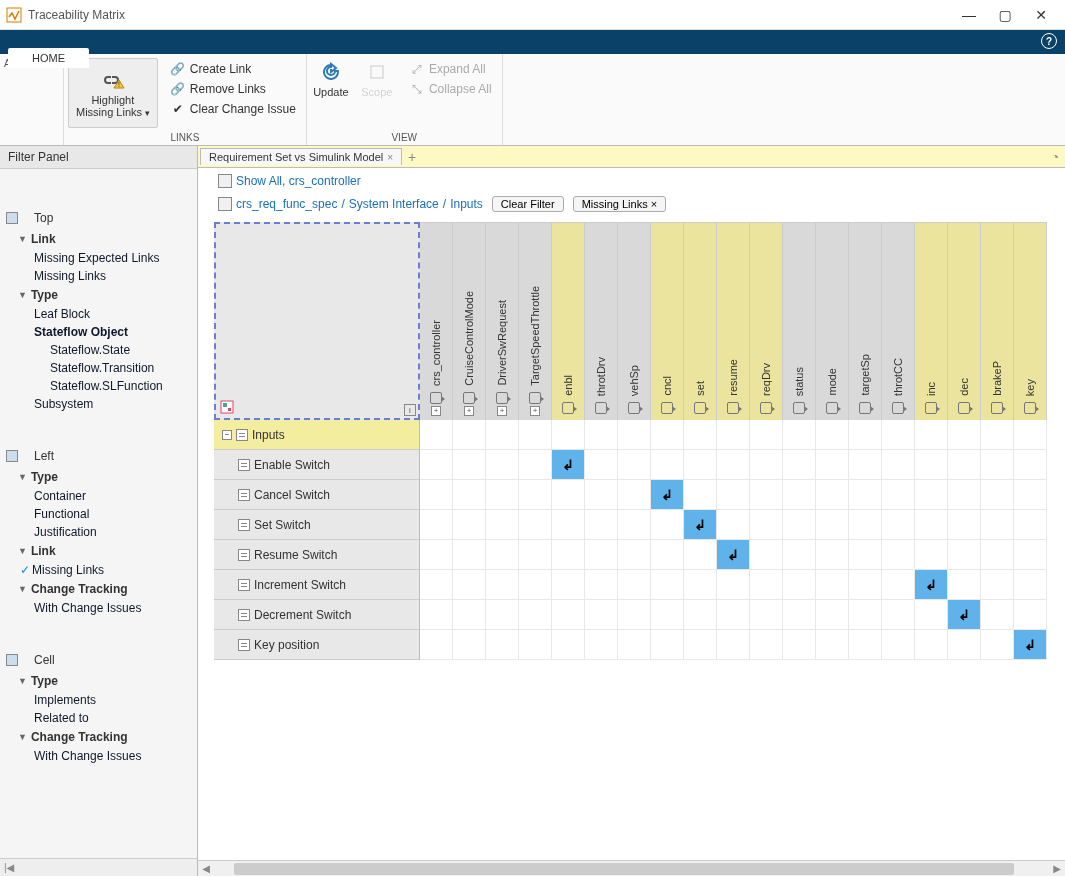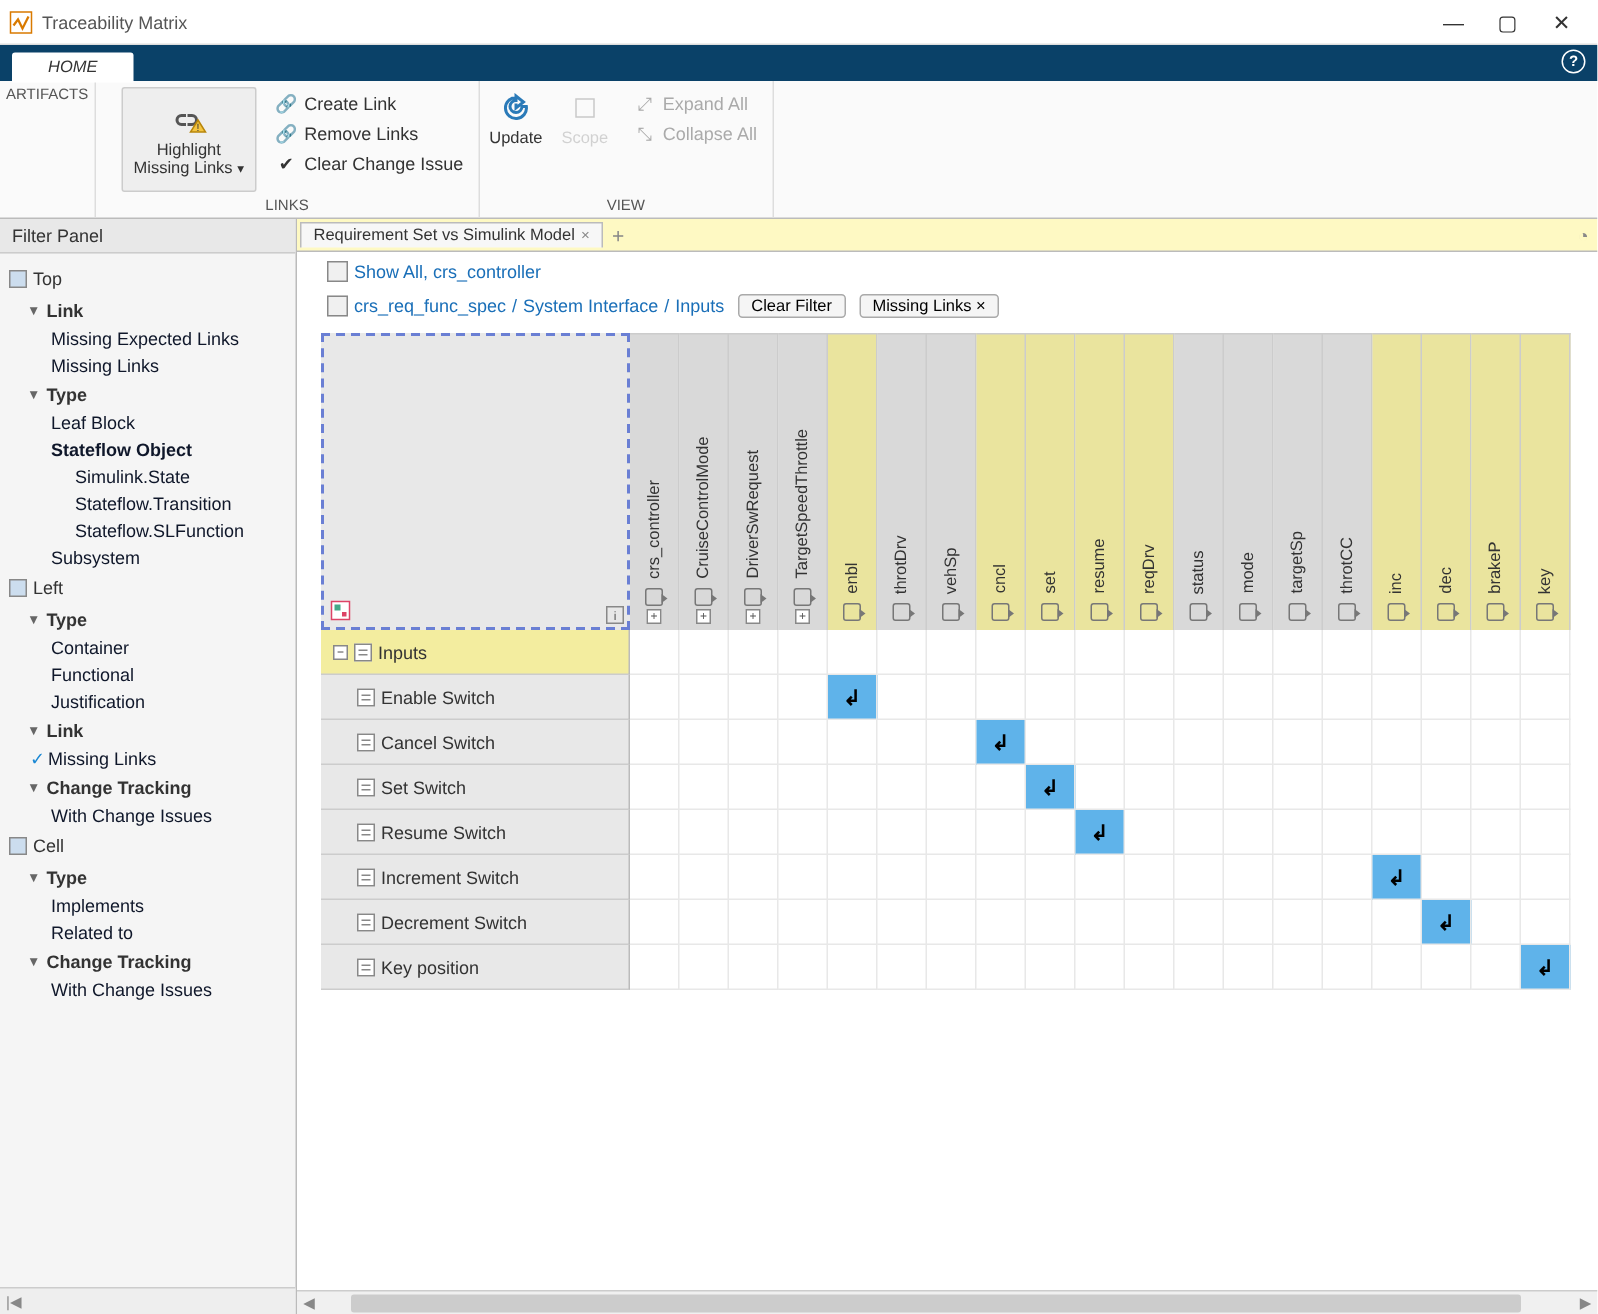--- a/index.html
+++ b/index.html
@@ -7,45 +7,45 @@
 
 
 .titlebar { height: 30px; background: #fff; display: flex; align-items: center; padding: 0 6px; border-bottom: 1px solid #ddd; }
 .titlebar .app-icon { width: 16px; height: 16px; margin-right: 6px; }
 .titlebar .title { flex: 1; font-size: 12px; color: #555; }
 .titlebar .win-controls { display: flex; gap: 0; }
 .titlebar .win-btn { width: 36px; height: 24px; display: flex; align-items: center; justify-content: center; font-size: 14px; cursor: default; }
 
 
 .ribbon-tabs { height: 24px; background: #0a4168; display: flex; align-items: flex-end; padding-left: 8px; position: relative; }
-.ribbon-tab { background: #fff; color: #333; padding: 4px 24px; font-size: 11px; border-radius: 2px 2px 0 0; position: relative; top: 1px; font-style: italic; }
+.ribbon-tab { background: #fff; color: #333; padding: 4px 24px; font-size: 11px; border-radius: 2px 2px 0 0; position: relative; top: 14px; }
 .ribbon-help { position: absolute; right: 8px; top: 3px; width: 16px; height: 16px; border-radius: 50%; border: 1px solid #fff; color: #fff; display: flex; align-items: center; justify-content: center; font-size: 10px; font-weight: bold; }
 
 
 .ribbon { height: 92px; background: #fafafa; border-bottom: 1px solid #bbb; display: flex; }
 .ribbon-group { border-right: 1px solid #ddd; display: flex; flex-direction: column; justify-content: space-between; padding: 4px 4px 0 4px; }
 .ribbon-group-label { font-size: 10px; color: #555; text-align: center; padding-bottom: 2px; }
 .ribbon-items { display: flex; gap: 6px; flex: 1; align-items: flex-start; }
 .ribbon-big-btn { display: flex; flex-direction: column; align-items: center; justify-content: center; width: 40px; padding: 2px; font-size: 11px; color: #333; }
-.ribbon-big-btn.wide { width: 90px; background: #eee; border: 1px solid #ccc; border-radius: 2px; padding: 4px; height: 70px; margin-left: 13px; }
+.ribbon-big-btn.wide { width: 90px; background: #eee; border: 1px solid #ccc; border-radius: 2px; padding: 4px; height: 70px; }
 .ribbon-big-btn .icon { width: 24px; height: 24px; margin-bottom: 2px; display: flex; align-items: center; justify-content: center; font-size: 18px; }
 .ribbon-big-btn .label { text-align: center; line-height: 1.1; }
 .ribbon-small-btns { display: flex; flex-direction: column; gap: 2px; padding: 2px 4px; }
 .ribbon-small-btn { display: flex; align-items: center; gap: 4px; font-size: 12px; color: #333; padding: 1px 2px; white-space: nowrap; }
 .ribbon-small-btn.disabled { color: #aaa; }
 .ribbon-small-btn .icon { width: 16px; height: 16px; display: inline-flex; align-items: center; justify-content: center; }
 
 
 .main { display: flex; height: calc(876px - 30px - 24px - 92px); position: relative; }
 
 
 .filter-panel { width: 198px; border-right: 1px solid #bbb; background: #f5f5f5; display: flex; flex-direction: column; }
 .filter-header { padding: 4px 8px; font-size: 12px; color: #333; border-bottom: 1px solid #ccc; background: #e8e8e8; }
 .filter-content { flex: 1; overflow: auto; padding: 6px 4px; }
-.filter-section-title { display: flex; align-items: center; gap: 4px; font-size: 12px; color: #333; padding: 4px 2px; }
+.filter-section-title { display: flex; align-items: center; gap: 16px; font-size: 12px; color: #333; padding: 4px 2px; margin-top: 32px; }
 .filter-sub-title { display: flex; align-items: center; gap: 4px; font-weight: bold; padding: 3px 4px 3px 14px; font-size: 12px; }
 .filter-sub-title::before { content: "▼"; font-size: 9px; color: #666; }
 .filter-item { padding: 2px 4px 2px 30px; font-size: 12px; color: #0f172a; cursor: default; }
 .filter-item.bold { font-weight: bold; }
 .filter-item.indent { padding-left: 46px; }
 .filter-item.checked::before { content: "✓"; color: #1a88d4; margin-right: 2px; margin-left: -14px; }
 .filter-footer { height: 18px; background: #eee; border-top: 1px solid #ccc; display: flex; align-items: center; padding: 0 4px; }
 
 
 .matrix-area { flex: 1; display: flex; flex-direction: column; background: #fff; }
@@ -195,21 +195,21 @@
       <div class="filter-section-title">
           <span style="width:12px;height:12px;border:1px solid #888;background:#cde;display:inline-block"></span>
           <span>Top</span>
         </div>
       <div class="filter-sub-title">Link</div>
       <div class="filter-item">Missing Expected Links</div>
       <div class="filter-item">Missing Links</div>
       <div class="filter-sub-title">Type</div>
       <div class="filter-item">Leaf Block</div>
       <div class="filter-item bold">Stateflow Object</div>
-      <div class="filter-item indent">Simulink.State</div>
+      <div class="filter-item indent">Stateflow.State</div>
       <div class="filter-item indent">Stateflow.Transition</div>
       <div class="filter-item indent">Stateflow.SLFunction</div>
       <div class="filter-item">Subsystem</div>
 
       <div class="filter-section-title">
           <span style="width:12px;height:12px;border:1px solid #888;background:#cde;display:inline-block"></span>
           <span>Left</span>
         </div>
       <div class="filter-sub-title">Type</div>
       <div class="filter-item">Container</div>

